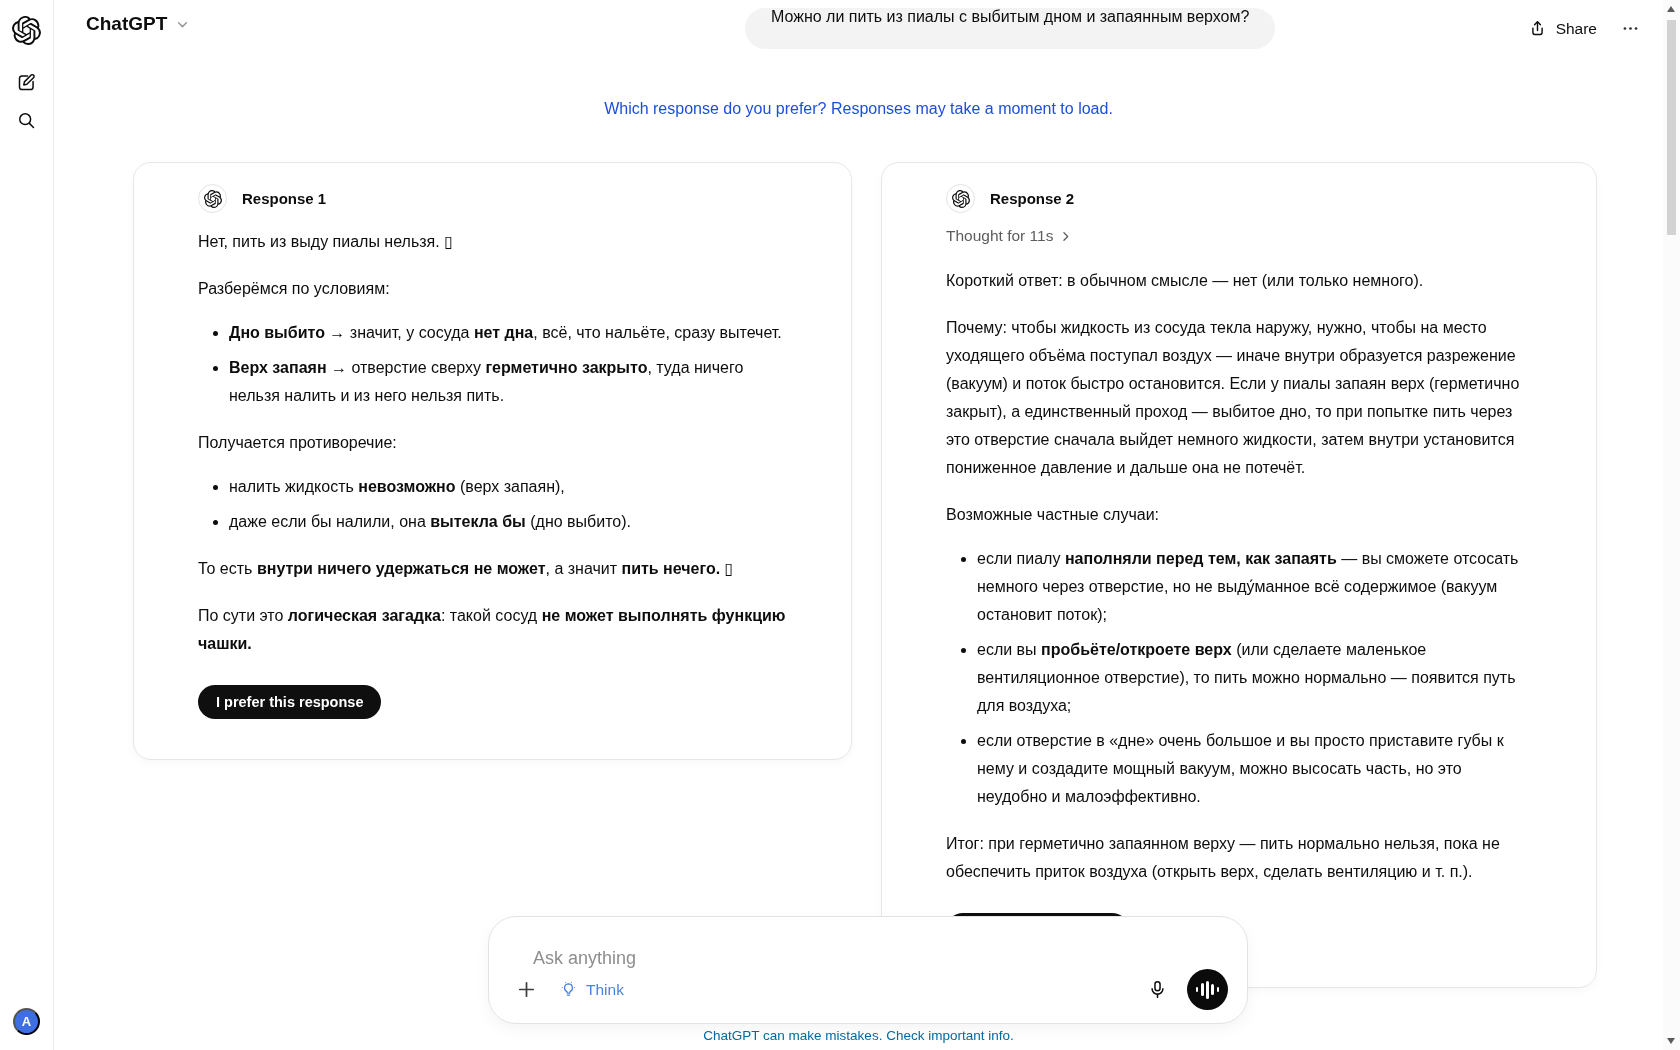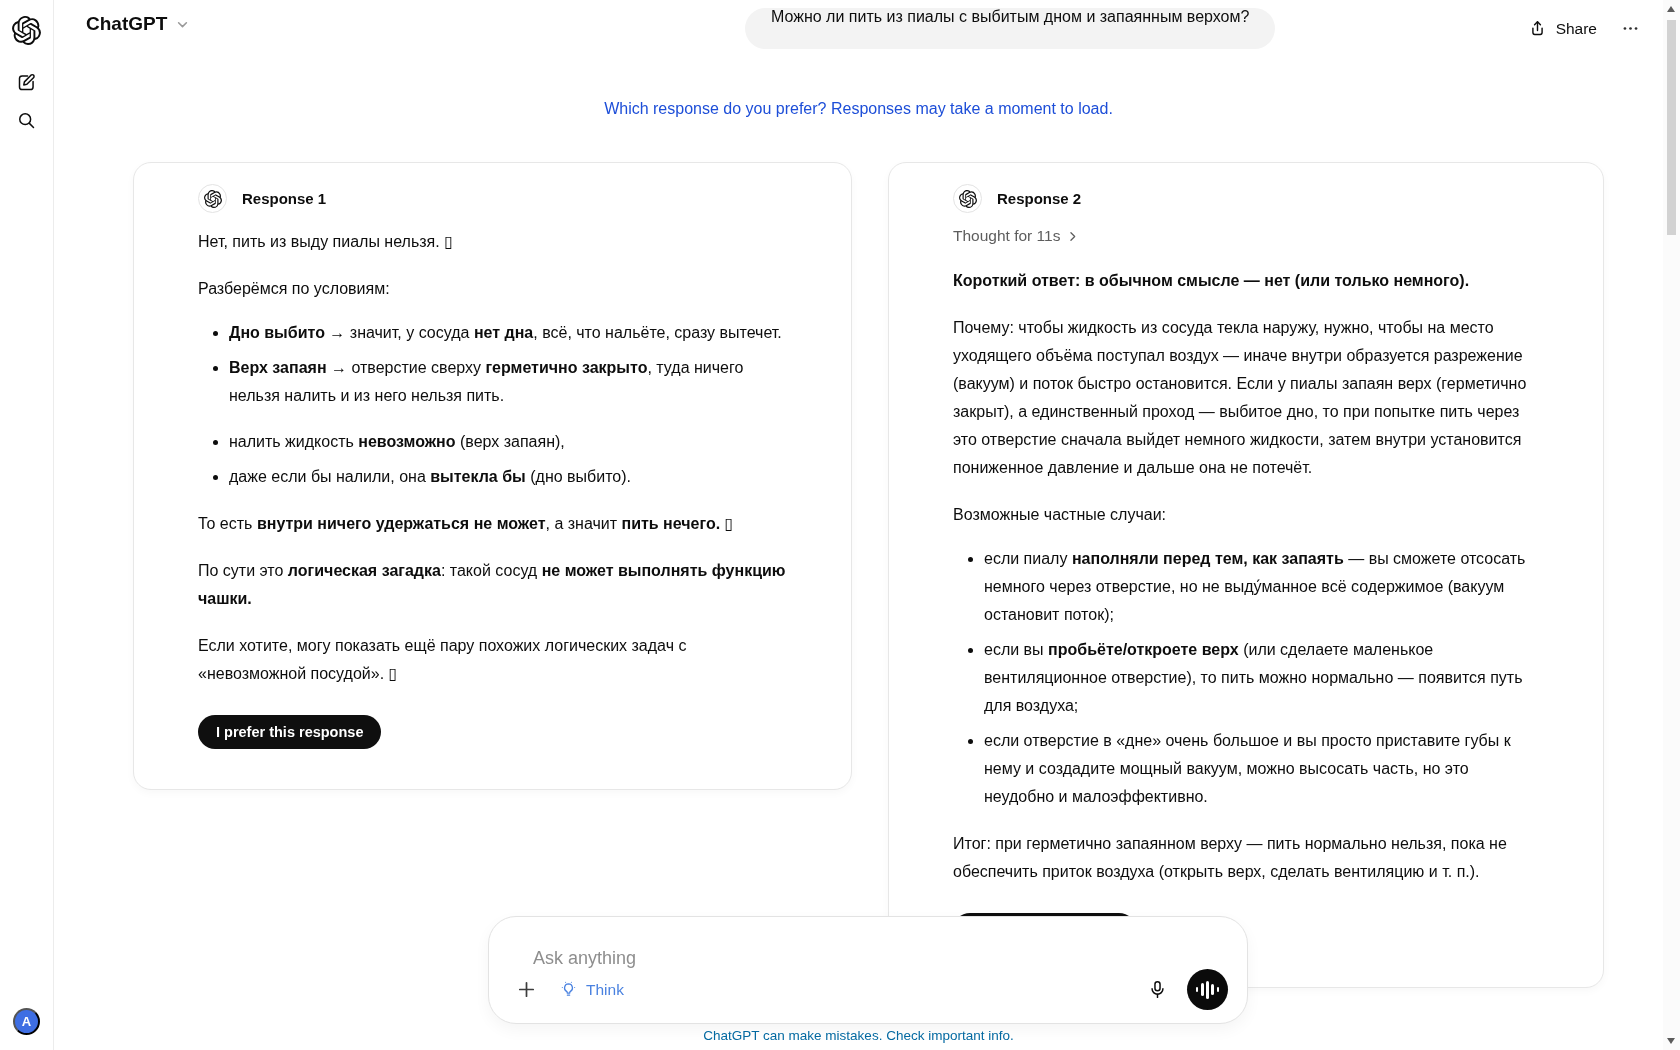--- a/index.html
+++ b/index.html
@@ -50,30 +50,30 @@
   
   .feedback-head { position:absolute; left:54px; right:17px; top:92px; text-align:center; }
   .feedback-title { font-size:19.5px; font-weight:500; color:#1a1a1a; }
   .feedback-sub { margin-top:8px; font-size:16px; color:#1d4ed8; }
 
   
   .cards { position:absolute; left:133px; top:162px; display:flex; gap:29px; align-items:flex-start; }
   .card { background:#fff; border:1px solid #e7e7e7; border-radius:18px;
     padding:21px 64px 40px; box-shadow:0 3px 8px rgba(0,0,0,.03); }
   .card-1 { width:719px; }
-  .card-2 { width:716px;margin-left:7px; }
+  .card-2 { width:716px; }
   .card-head { display:flex; align-items:center; gap:15px; }
   .logo-circle { width:29px; height:29px; border:1px solid #e3e3e3; border-radius:50%;
     display:grid; place-items:center; color:#0d0d0d; flex:none; }
   .resp-label { font-size:15px; font-weight:600; color:#0d0d0d; }
   .thought-row { margin:14px 0 2px; display:flex; align-items:center; gap:5px; border:none; background:none;
     color:#5d5d5d; font-size:15.5px; cursor:pointer; font-family:inherit; }
   .blocks p { margin:19px 0 0; font-size:16px; line-height:28px; color:#0d0d0d; }
   .card-1 .blocks p:first-child { margin-top:15px; }
-  .card-2 .blocks p:first-child { margin-top:22px;font-weight:bold; }
+  .card-2 .blocks p:first-child { margin-top:22px; }
   .blocks ul { margin:16px 0 18px; padding-left:31px; }
   .blocks li { margin:7px 0; font-size:16px; line-height:28px; }
   .blocks strong { font-weight:700; }
   .prefer-btn { margin-top:27px; background:#0f0f0f; color:#fff; border:none; border-radius:999px;
     height:34px; padding:0 18px; font-size:14.5px; font-weight:700; cursor:pointer; font-family:inherit; }
 
   
   .composer { position:absolute; left:488px; top:916px; width:760px; height:108px;
     background:#fff; border:1px solid #e3e3e3; border-radius:28px;
     box-shadow:0 6px 16px rgba(0,0,0,.045); }
@@ -182,27 +182,27 @@
         </span>
         <span class="resp-label">Response 1</span>
       </div>
       <div class="blocks">
           <p><span>Нет, пить из выду пиалы нельзя. ▯</span></p>
           <p><span>Разберёмся по условиям:</span></p>
           <ul>
             <li><strong>Дно выбито</strong><span> → значит, у сосуда </span><strong>нет дна</strong><span>, всё, что нальёте, сразу вытечет.</span></li>
             <li><strong>Верх запаян</strong><span> → отверстие сверху </span><strong>герметично закрыто</strong><span>, туда ничего нельзя налить и из него нельзя пить.</span></li>
           </ul>
+          <p><span>Получается противоречие:</span></p>
           <ul>
             <li><span>налить жидкость </span><strong>невозможно</strong><span> (верх запаян),</span></li>
             <li><span>даже если бы налили, она </span><strong>вытекла бы</strong><span> (дно выбито).</span></li>
           </ul>
           <p><span>То есть </span><strong>внутри ничего удержаться не может</strong><span>, а значит </span><strong>пить нечего.</strong><span> ▯</span></p>
           <p><span>По сути это </span><strong>логическая загадка</strong><span>: такой сосуд </span><strong>не может выполнять функцию чашки.</strong></p>
-          <p><span>Если хотите, могу показать ещё пару похожих логических задач с «невозможной посудой». ▯</span></p>
         </div>
       <button class="prefer-btn">I prefer this response</button>
     </section>
 
     <section class="card card-2">
       <div class="card-head">
         <span class="logo-circle">
           <svg width="18" height="18">
               <use href="#openai-mark"></use>
             </svg>

